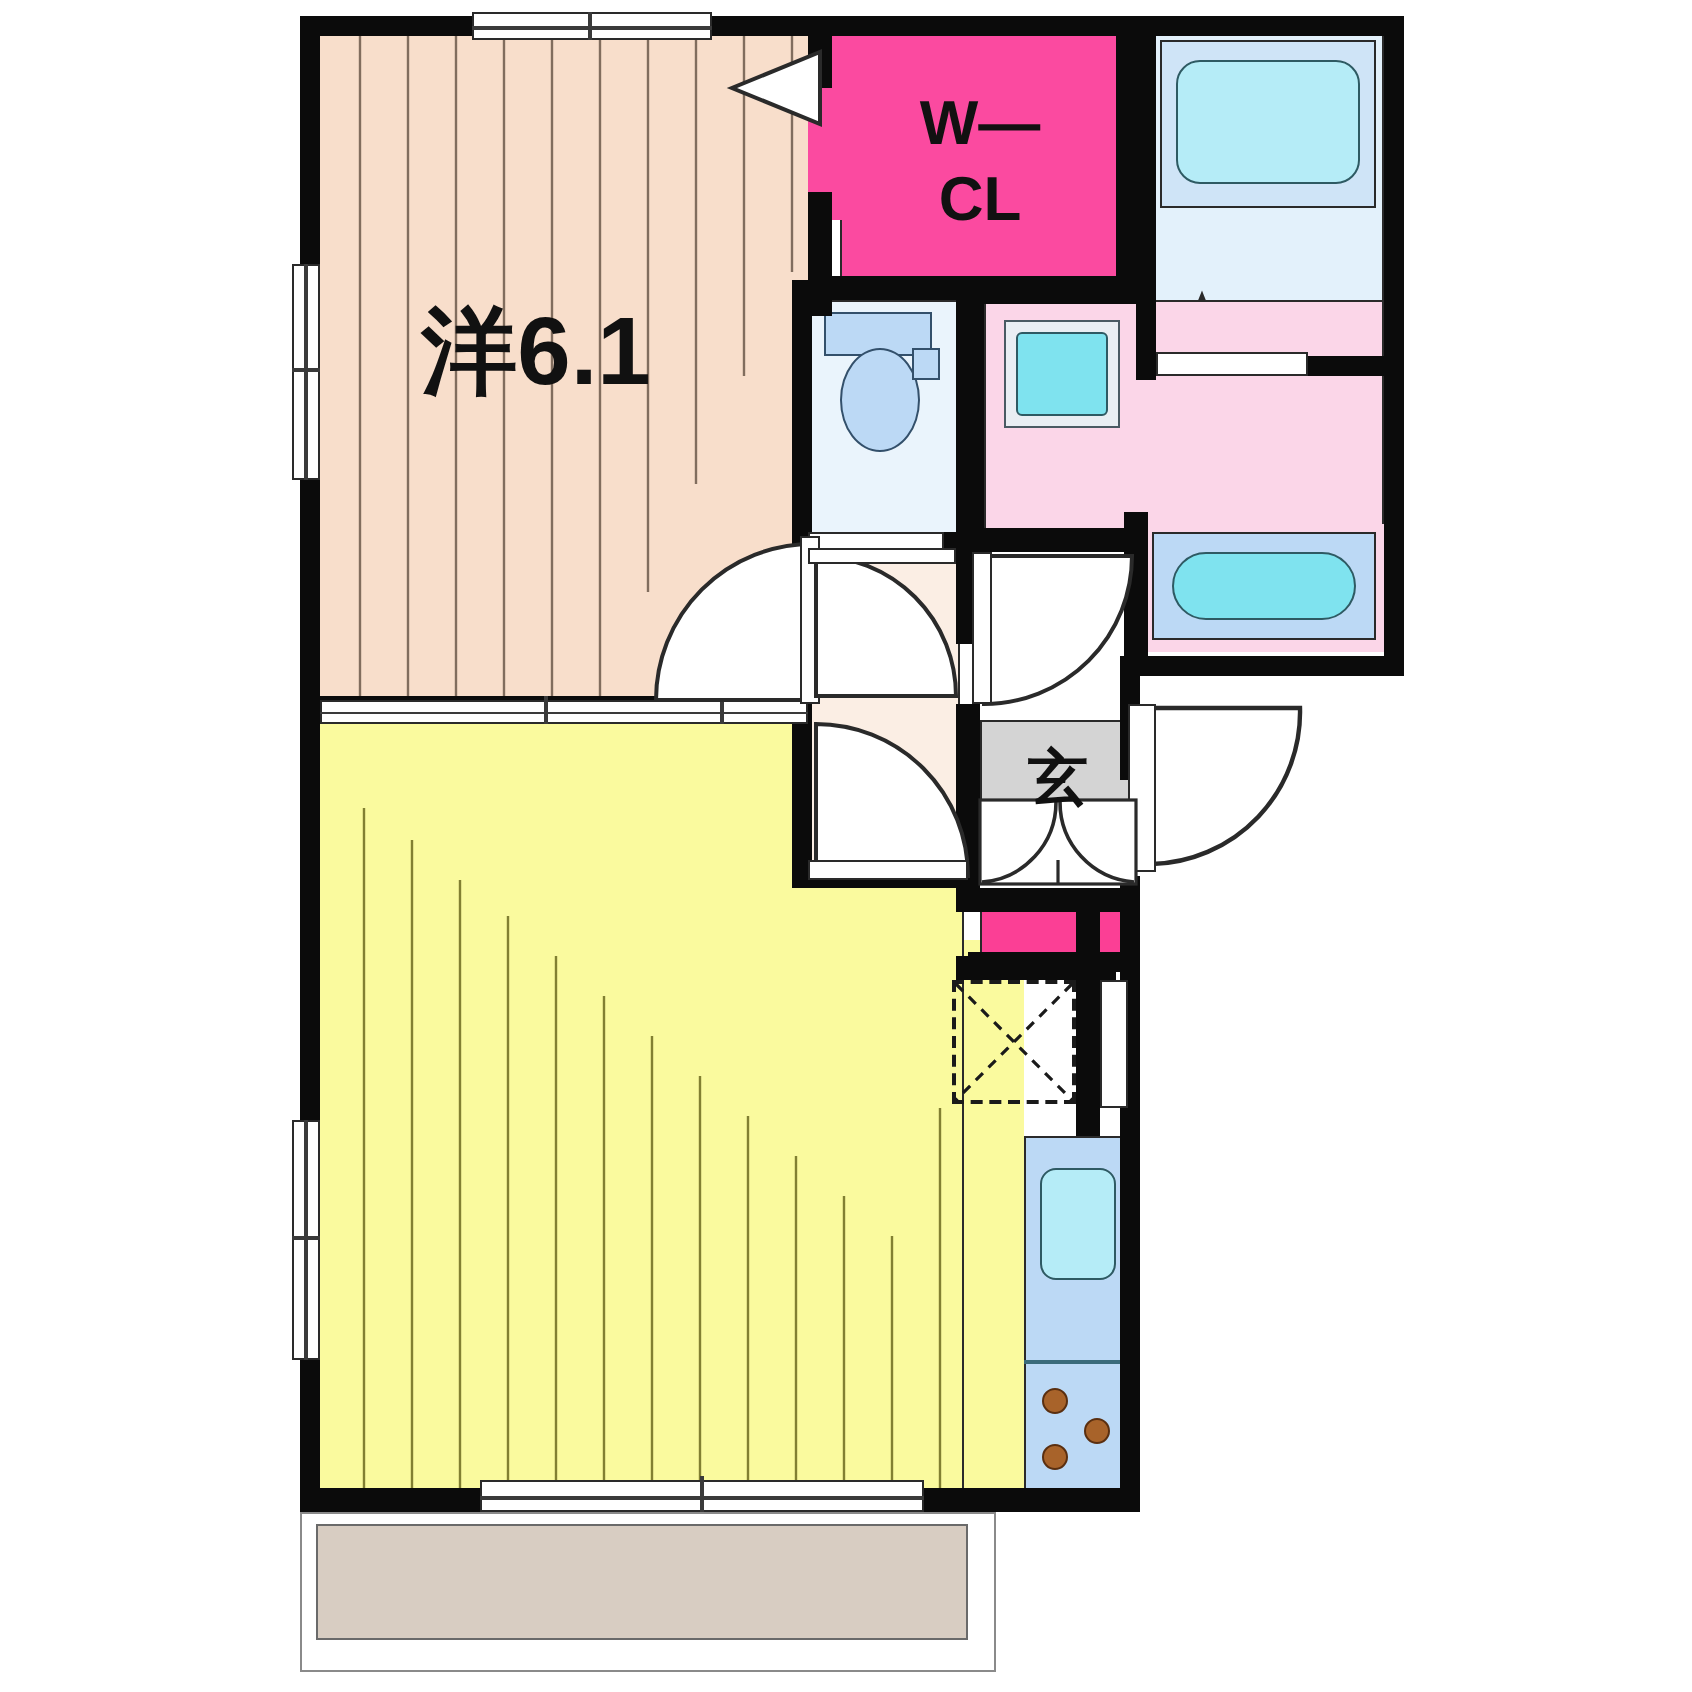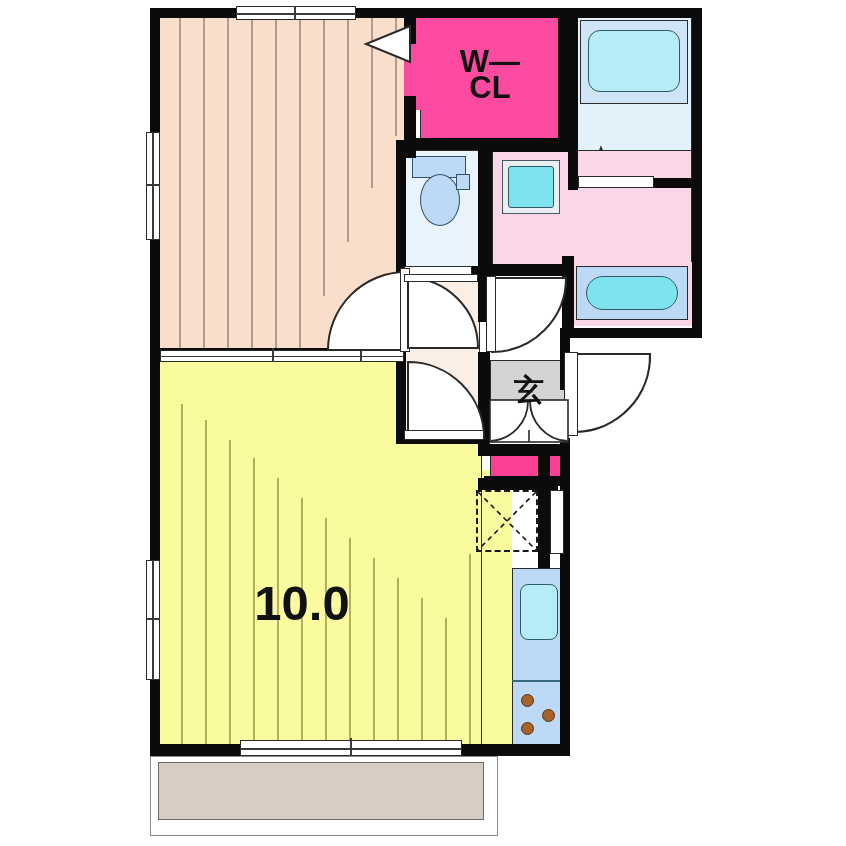--- a/index.html
+++ b/index.html
@@ -211,22 +211,22 @@
   </svg>
   <div class="abs" style="left:564px;top:352px;width:14px;height:84px;background:#ffffff;border:1.5px solid #2a2a2a;"></div>
 
   <svg class="abs" style="left:490px;top:400px;width:78px;height:42px;">
     <rect x="0" y="0" width="78" height="42" fill="#ffffff" stroke="#2a2a2a" stroke-width="1.6"></rect>
     <path d="M1,41 A40,40 0 0,0 38,1" fill="none" stroke="#2a2a2a" stroke-width="1.8"></path>
     <path d="M77,41 A40,40 0 0,1 40,1" fill="none" stroke="#2a2a2a" stroke-width="1.8"></path>
     <line x1="39" y1="30" x2="39" y2="42" stroke="#2a2a2a" stroke-width="1.6"></line>
   </svg>
 
+  <div class="label" style="left:178px;top:152px;width:180px;font-size:48px;">洋6.1</div>
 
   <div class="label" style="left:430px;top:46px;width:120px;font-size:31px;">W—</div>
-  <div class="label" style="left:430px;top:72px;width:120px;font-size:31px;">CL</div>
+  <div class="label" style="left:430px;top:84px;width:120px;font-size:31px;">CL</div>
 
   <div class="label" style="left:494px;top:374px;width:70px;font-size:30px;">玄</div>
 
-  <div class="label" style="left:222px;top:578px;width:160px;font-size:49px;">10.0</div>
 
 
 </div>
 
 </body></html>

